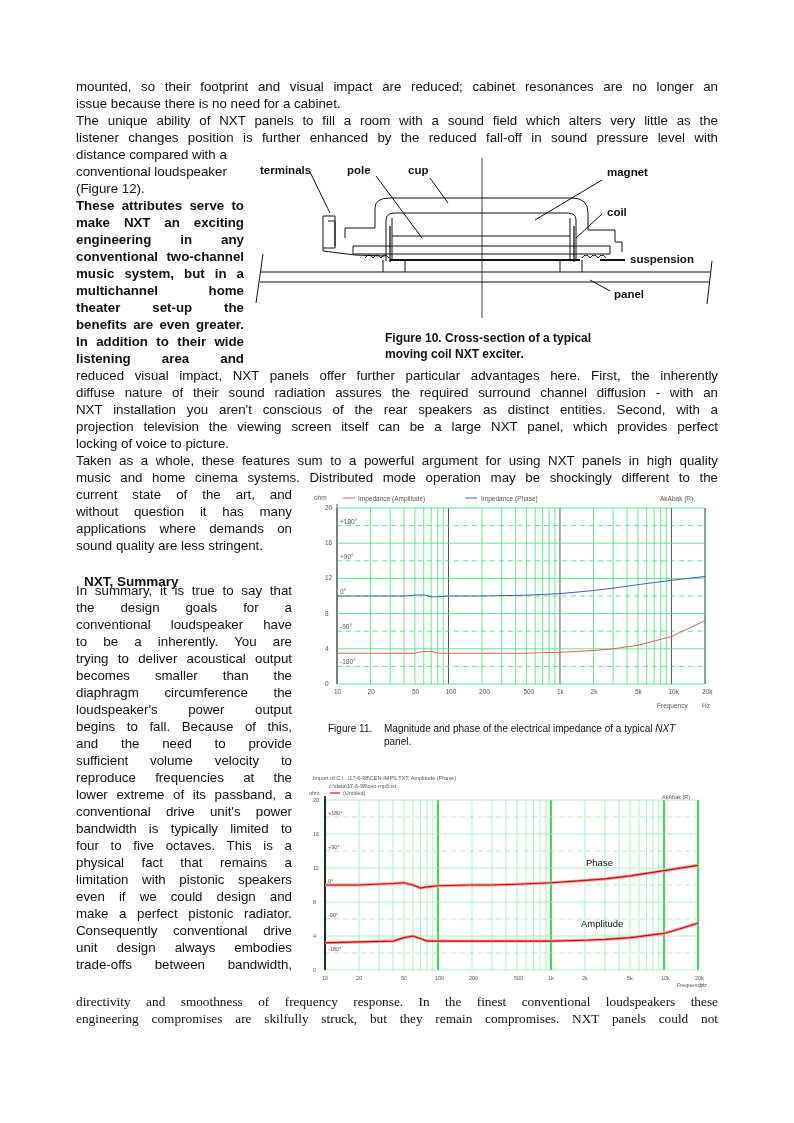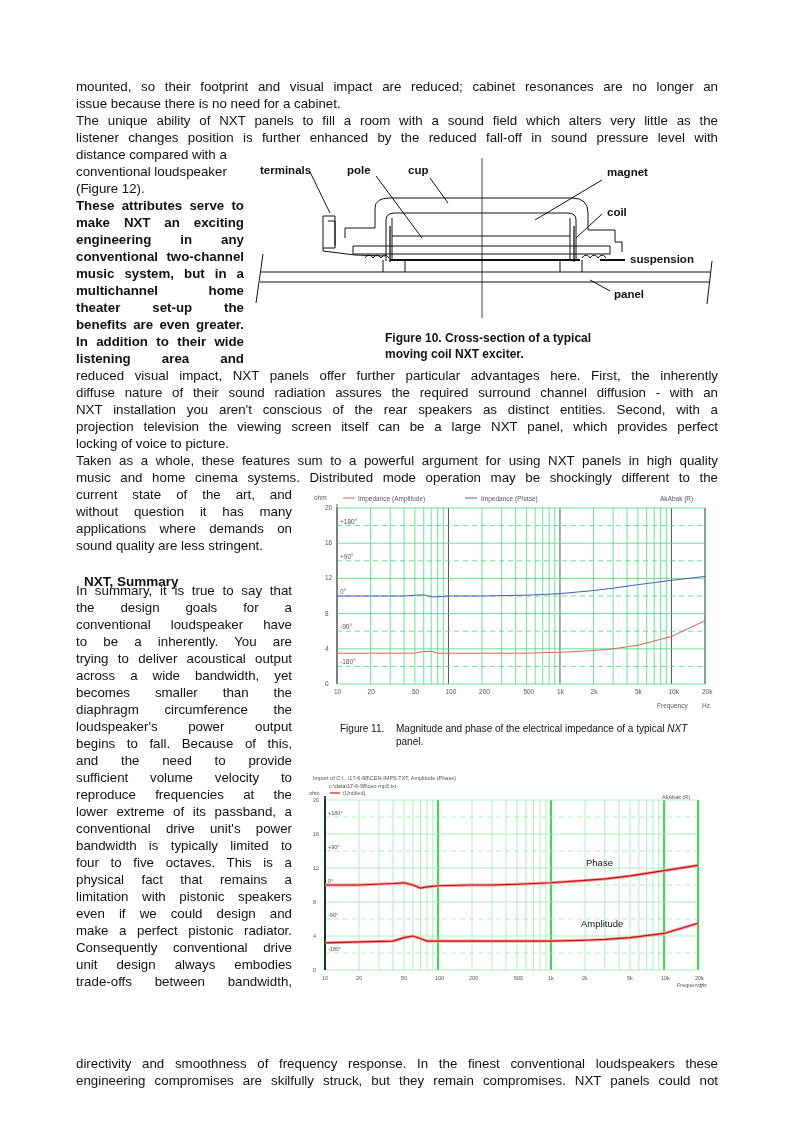--- a/index.html
+++ b/index.html
@@ -5,21 +5,21 @@
   html,body{margin:0;padding:0;background:#fff;}
   body{width:794px;height:1123px;position:relative;overflow:hidden;
        font-family:"Liberation Sans",sans-serif;color:#111;}
   .txt{position:absolute;font-size:13.3px;line-height:17px;text-align:justify;}
   .full{left:76px;width:642px;}
   .narrow{left:76px;}
   .line{display:block;text-align:justify;text-align-last:justify;white-space:nowrap;}
   .line.last{text-align-last:left;}
   h3{position:absolute;margin:8px;font-size:13.5px;font-weight:bold;}
   .fig10cap{position:absolute;left:385px;top:330px;font-size:12px;font-weight:bold;line-height:16px;}
-  .fig11cap{position:absolute;left:340px;top:722px;font-size:10px;line-height:13px;}
+  .fig11cap{position:absolute;left:328px;top:722px;font-size:10px;line-height:13px;}
   .fig11cap .num{display:inline-block;width:56px;}
   .fig11cap .indent{display:block;padding-left:56px;}
   svg{position:absolute;}
   .lbl{font-family:"Liberation Sans",sans-serif;}
 </style>
 </head>
 <body>
 
 <div class="txt full" style="top:78px;">
   <span class="line">mounted, so their footprint and visual impact are reduced; cabinet resonances are no longer an</span>
@@ -126,41 +126,40 @@
 </div>
 
 <h3 style="left:76px;top:566px;">NXT, Summary</h3>
 
 <div class="txt narrow" style="top:582px;width:216px;">
   <span class="line">In summary, it is true to say that</span>
   <span class="line">the design goals for a</span>
   <span class="line">conventional loudspeaker have</span>
   <span class="line">to be a inherently. You are</span>
   <span class="line">trying to deliver acoustical output</span>
-  <span class="line">across a wide bandwidth, yet</span>
   <span class="line">becomes smaller than the</span>
   <span class="line">diaphragm circumference the</span>
   <span class="line">loudspeaker's power output</span>
   <span class="line">begins to fall. Because of this,</span>
   <span class="line">and the need to provide</span>
   <span class="line">sufficient volume velocity to</span>
   <span class="line">reproduce frequencies at the</span>
   <span class="line">lower extreme of its passband, a</span>
   <span class="line">conventional drive unit's power</span>
   <span class="line">bandwidth is typically limited to</span>
   <span class="line">four to five octaves. This is a</span>
   <span class="line">physical fact that remains a</span>
   <span class="line">limitation with pistonic speakers</span>
   <span class="line">even if we could design and</span>
   <span class="line">make a perfect pistonic radiator.</span>
   <span class="line">Consequently conventional drive</span>
   <span class="line">unit design always embodies</span>
   <span class="line">trade-offs between bandwidth,</span>
 </div>
-<div class="txt full" style="top:1055px;">
+<div class="txt full" style="top:993px;font-family:Liberation Serif, serif;">
   <span class="line">directivity and smoothness of frequency response. In the finest conventional loudspeakers these</span>
   <span class="line">engineering compromises are skilfully struck, but they remain compromises. NXT panels could not</span>
 </div>
 
 <svg id="fig11" style="left:310px;top:488px;" width="412" height="222" viewBox="0 0 412 222">
   <g id="fig11-grid">
       <line x1="27" y1="20" x2="27" y2="196" stroke="#555" stroke-width="1"></line>
       <line x1="60.55893116689556" y1="20" x2="60.55893116689556" y2="196" stroke="#44dd77" stroke-width="0.8"></line>
       <line x1="80.18964746381192" y1="20" x2="80.18964746381192" y2="196" stroke="#44dd77" stroke-width="0.8"></line>
       <line x1="94.11786233379112" y1="20" x2="94.11786233379112" y2="196" stroke="#44dd77" stroke-width="0.8"></line>

